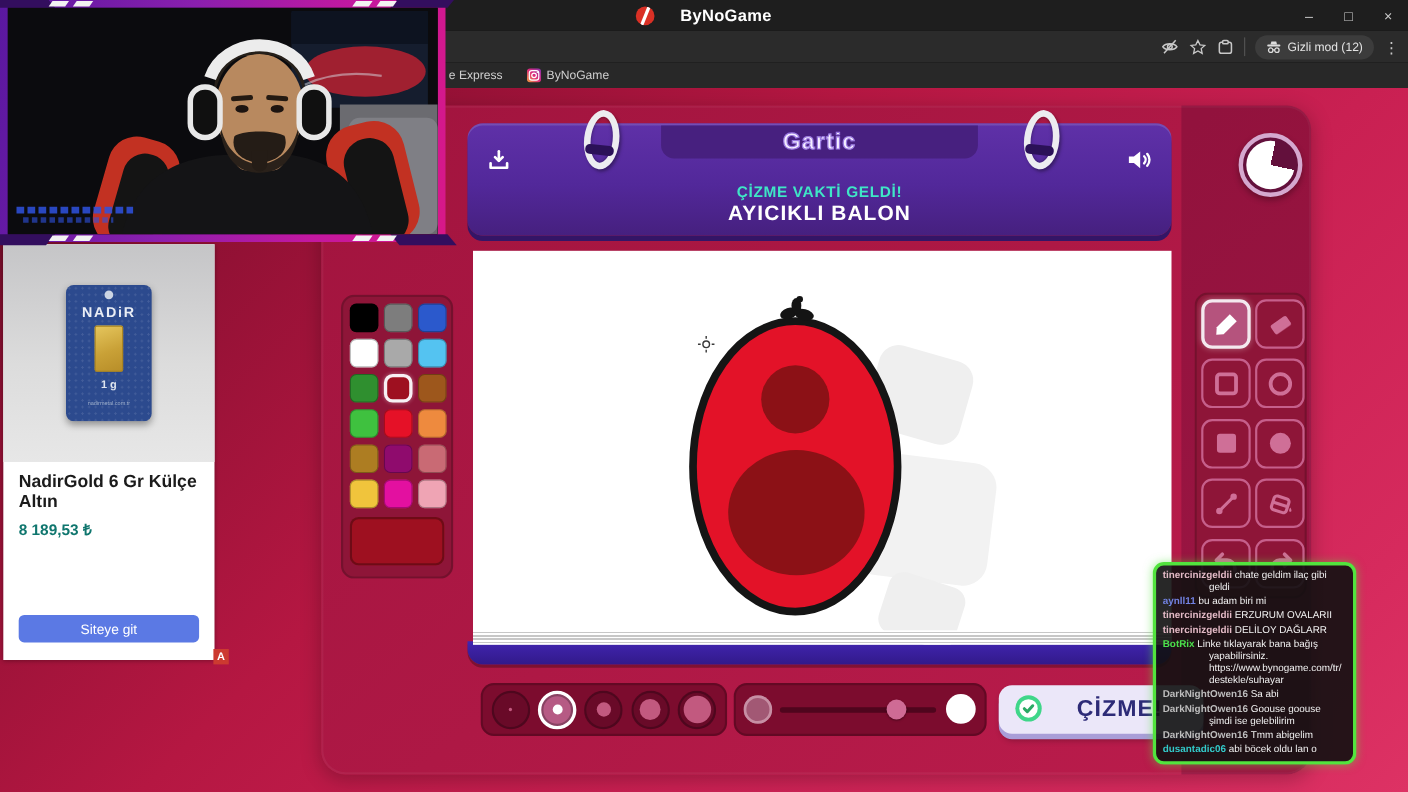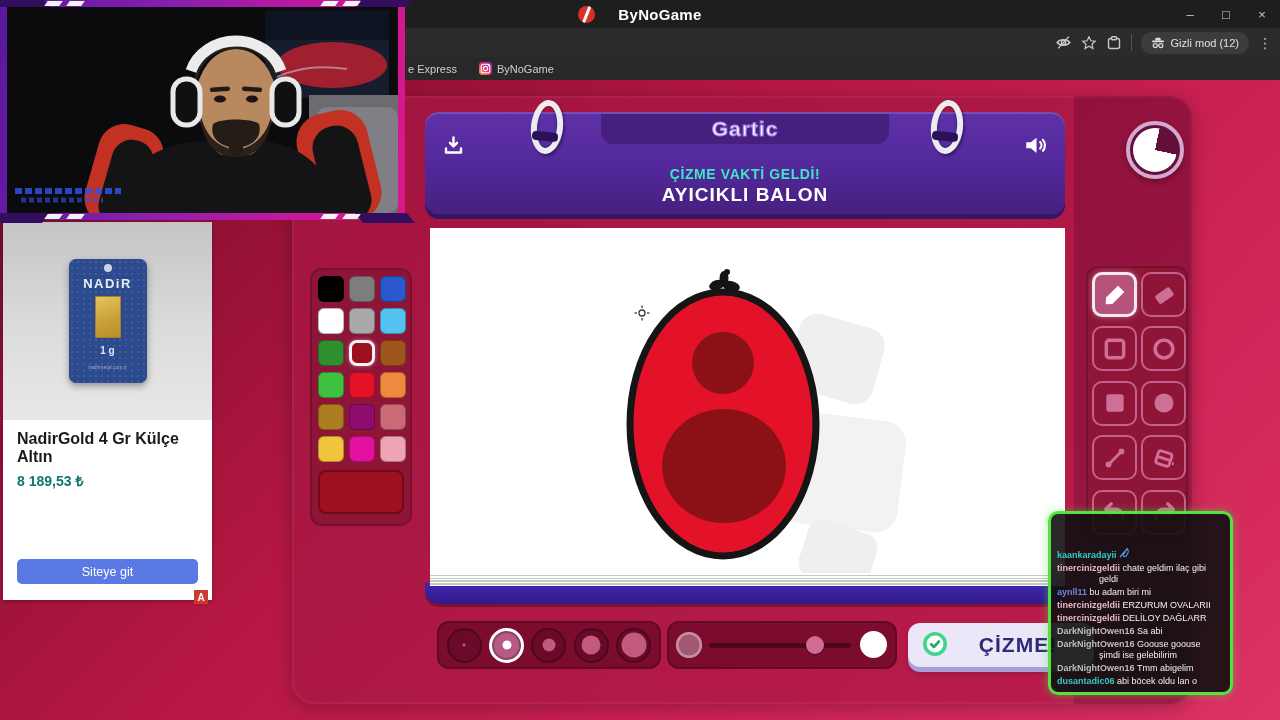--- a/index.html
+++ b/index.html
@@ -92,21 +92,21 @@
   .slide-min{position:absolute;left:9px;top:11px;width:26px;height:26px;border-radius:50%;background:#a25874;
              box-shadow:inset 0 0 0 2.5px #c78fa4;}
   .slide-track{position:absolute;left:42px;right:46px;top:22px;height:5px;background:#4f051d;border-radius:3px;}
   .slide-knob{position:absolute;top:15px;width:18px;height:18px;border-radius:50%;background:#cf6b95;box-shadow:0 1px 2px rgba(0,0,0,.4);}
   .slide-max{position:absolute;right:10px;top:10px;width:27px;height:27px;border-radius:50%;background:#ffffff;}
   .bitti{position:absolute;left:616px;top:527px;width:186px;height:44px;border-radius:12px;background:#ebe7f9;border:none;
          box-shadow:0 5px 0 #a99ed8,2px 5px 6px rgba(0,0,0,.3);display:flex;align-items:center;padding:0 14px;gap:8px;}
   .bitti-label{flex:1;text-align:center;color:#2d2b77;font-weight:800;font-size:21px;letter-spacing:1px;}
 
   
-  .ad-card{position:absolute;left:3px;top:222px;width:209px;height:378px;background:#ffffff;z-index:10;
+  .ad-card{position:absolute;left:3px;top:222px;width:192px;height:378px;background:#ffffff;z-index:10;
            box-shadow:0 1px 4px rgba(0,0,0,.3);}
   .ad-photo{position:relative;width:100%;height:198px;background:linear-gradient(180deg,#c5c5c7 0%,#dcdcdc 55%,#e7e7e7 100%);
             display:flex;align-items:center;justify-content:center;}
   .gold-card{position:relative;width:78px;height:124px;background:#2c4a8e;border-radius:7px;box-shadow:0 3px 7px rgba(0,0,0,.35);
              background-image:radial-gradient(rgba(255,255,255,.10) 1px,transparent 1px);background-size:6px 6px;}
   .gold-hole{position:absolute;left:50%;top:5px;transform:translateX(-50%);width:8px;height:8px;border-radius:50%;background:#ccd5e4;}
   .gold-brand{margin-top:17px;text-align:center;color:#e9edf5;font-weight:800;font-size:13px;letter-spacing:1.5px;}
   .gold-bar{width:26px;height:42px;margin:5px auto 0;background:linear-gradient(160deg,#e6c75e,#c9a137 55%,#b78d28);
             border-radius:2px;box-shadow:inset 0 0 0 1px #a8821f;}
   .gold-w{margin-top:7px;text-align:center;color:#dfe5ef;font-weight:bold;font-size:10px;}
@@ -409,21 +409,21 @@
   <div class="ad-card">
     <div class="ad-photo">
       <div class="gold-card">
         <div class="gold-hole"></div>
         <div class="gold-brand">NADiR</div>
         <div class="gold-bar"></div>
         <div class="gold-w">1 g</div>
         <div class="gold-site">nadirmetal.com.tr</div>
       </div>
     </div>
-    <div class="ad-title">NadirGold 4 Gr Külçe Altın</div>
+    <div class="ad-title">NadirGold 6 Gr Külçe Altın</div>
     <div class="ad-price">8 189,53 ₺</div>
     <button class="ad-cta">Siteye git</button>
   </div>
   <div class="ad-badge">A</div>
 
   <div class="webcam">
     <div class="cam-notch" style="left:-6px;top:-3px;transform:skewX(40deg);"></div>
     <div class="cam-notch" style="right:-6px;top:-3px;transform:skewX(-40deg);"></div>
     <div class="cam-notch" style="left:-6px;bottom:-3px;transform:skewX(-40deg);"></div>
     <div class="cam-notch" style="right:-6px;bottom:-3px;transform:skewX(40deg);"></div>
@@ -479,19 +479,20 @@
 
   <div class="chat" id="chat">
       <div class="chat-msg"><span class="chat-user" style="color: rgb(51, 201, 201);">kaankaradayii </span><svg width="11" height="11" viewBox="0 0 12 12">
           <path d="M1.5 10.5 9 2" stroke="#4aa3e8" stroke-width="1.6" stroke-linecap="round" fill="none"></path>
           <path d="M9 2q2.5 3-0.5 6.5a2 2 0 1 1-1.5-2" stroke="#4aa3e8" stroke-width="1.2" fill="none"></path>
         </svg></div>
       <div class="chat-msg"><span class="chat-user" style="color: rgb(227, 186, 198);">tinercinizgeldii </span><span class="chat-text">chate geldim ilaç gibi geldi</span></div>
       <div class="chat-msg"><span class="chat-user" style="color: rgb(114, 130, 226);">aynll11 </span><span class="chat-text">bu adam biri mi</span></div>
       <div class="chat-msg"><span class="chat-user" style="color: rgb(227, 186, 198);">tinercinizgeldii </span><span class="chat-text">ERZURUM OVALARII</span></div>
       <div class="chat-msg"><span class="chat-user" style="color: rgb(227, 186, 198);">tinercinizgeldii </span><span class="chat-text">DELİLOY DAĞLARR</span></div>
+      <div class="chat-msg"><span class="chat-user" style="color: rgb(75, 224, 75);">BotRix </span><span class="chat-text">Linke tıklayarak bana bağış yapabilirsiniz. https://www.bynogame.com/tr/destekle/suhayar</span></div>
       <div class="chat-msg"><span class="chat-user" style="color: rgb(189, 189, 189);">DarkNightOwen16 </span><span class="chat-text">Sa abi</span></div>
       <div class="chat-msg"><span class="chat-user" style="color: rgb(189, 189, 189);">DarkNightOwen16 </span><span class="chat-text">Goouse goouse şimdi ise gelebilirim</span></div>
       <div class="chat-msg"><span class="chat-user" style="color: rgb(189, 189, 189);">DarkNightOwen16 </span><span class="chat-text">Tmm abigelim</span></div>
       <div class="chat-msg"><span class="chat-user" style="color: rgb(51, 201, 201);">dusantadic06 </span><span class="chat-text">abi böcek oldu lan o</span></div>
     </div>
 
 </div>
 
 </body></html>

